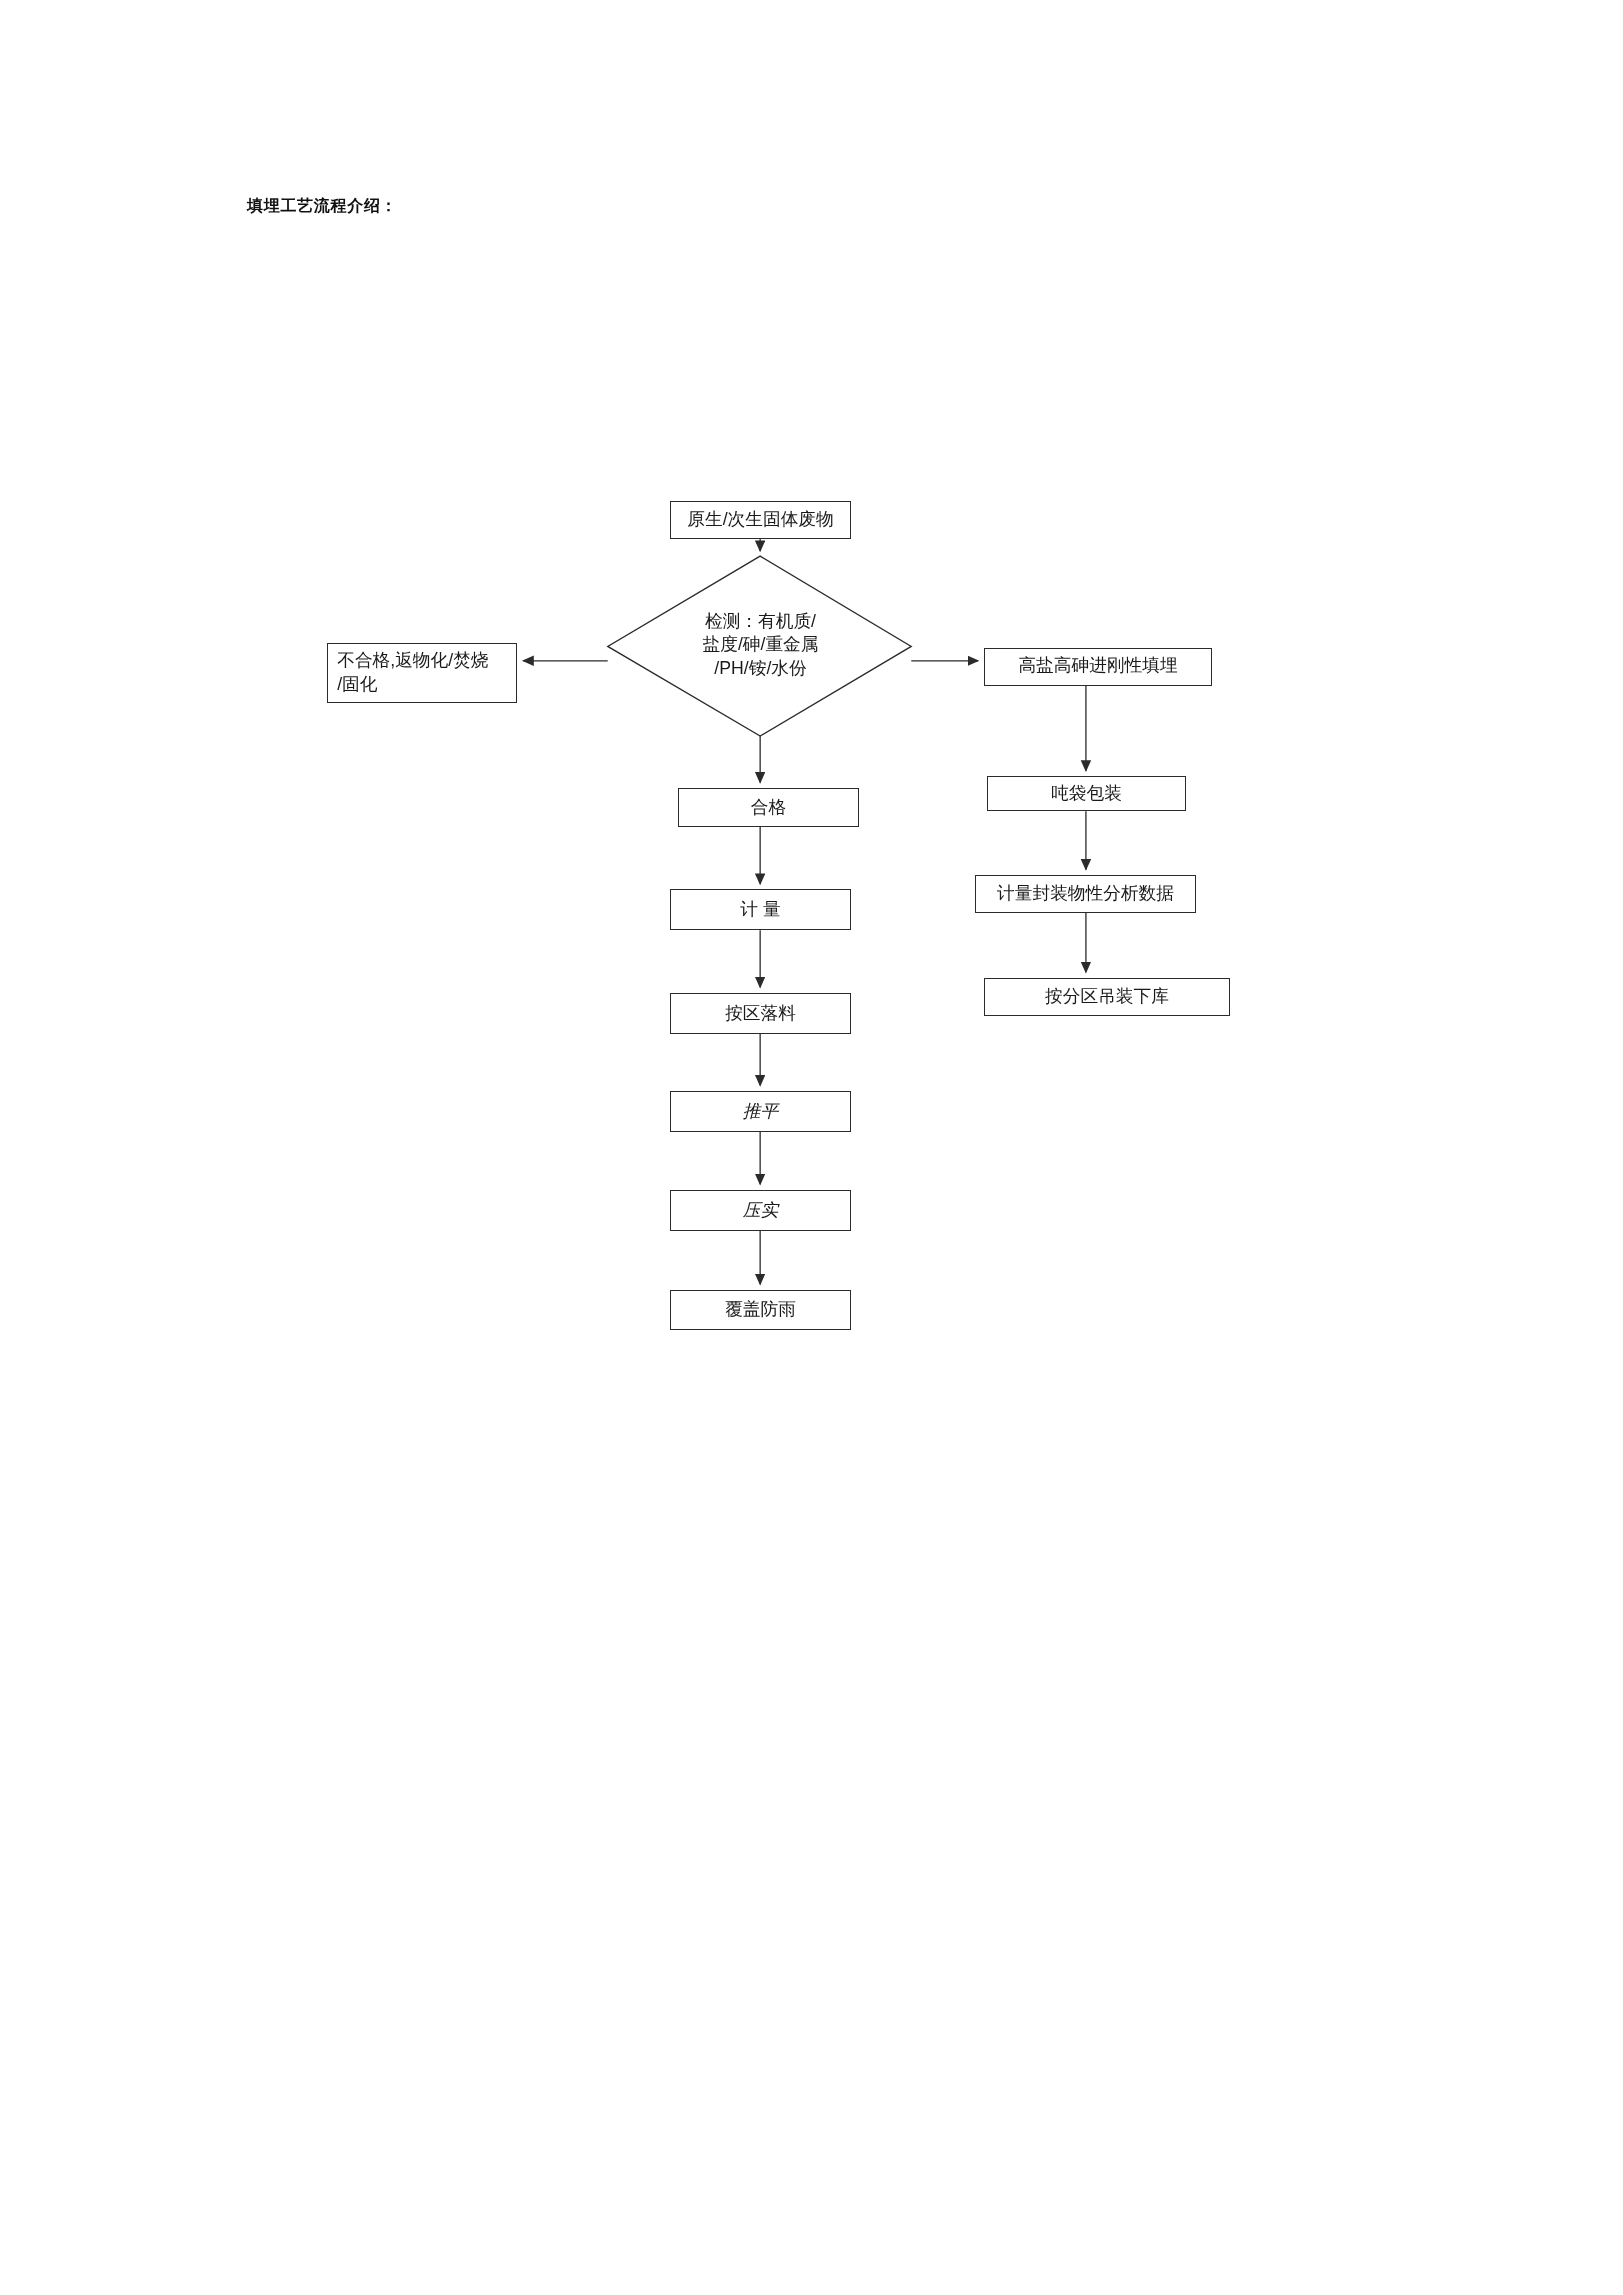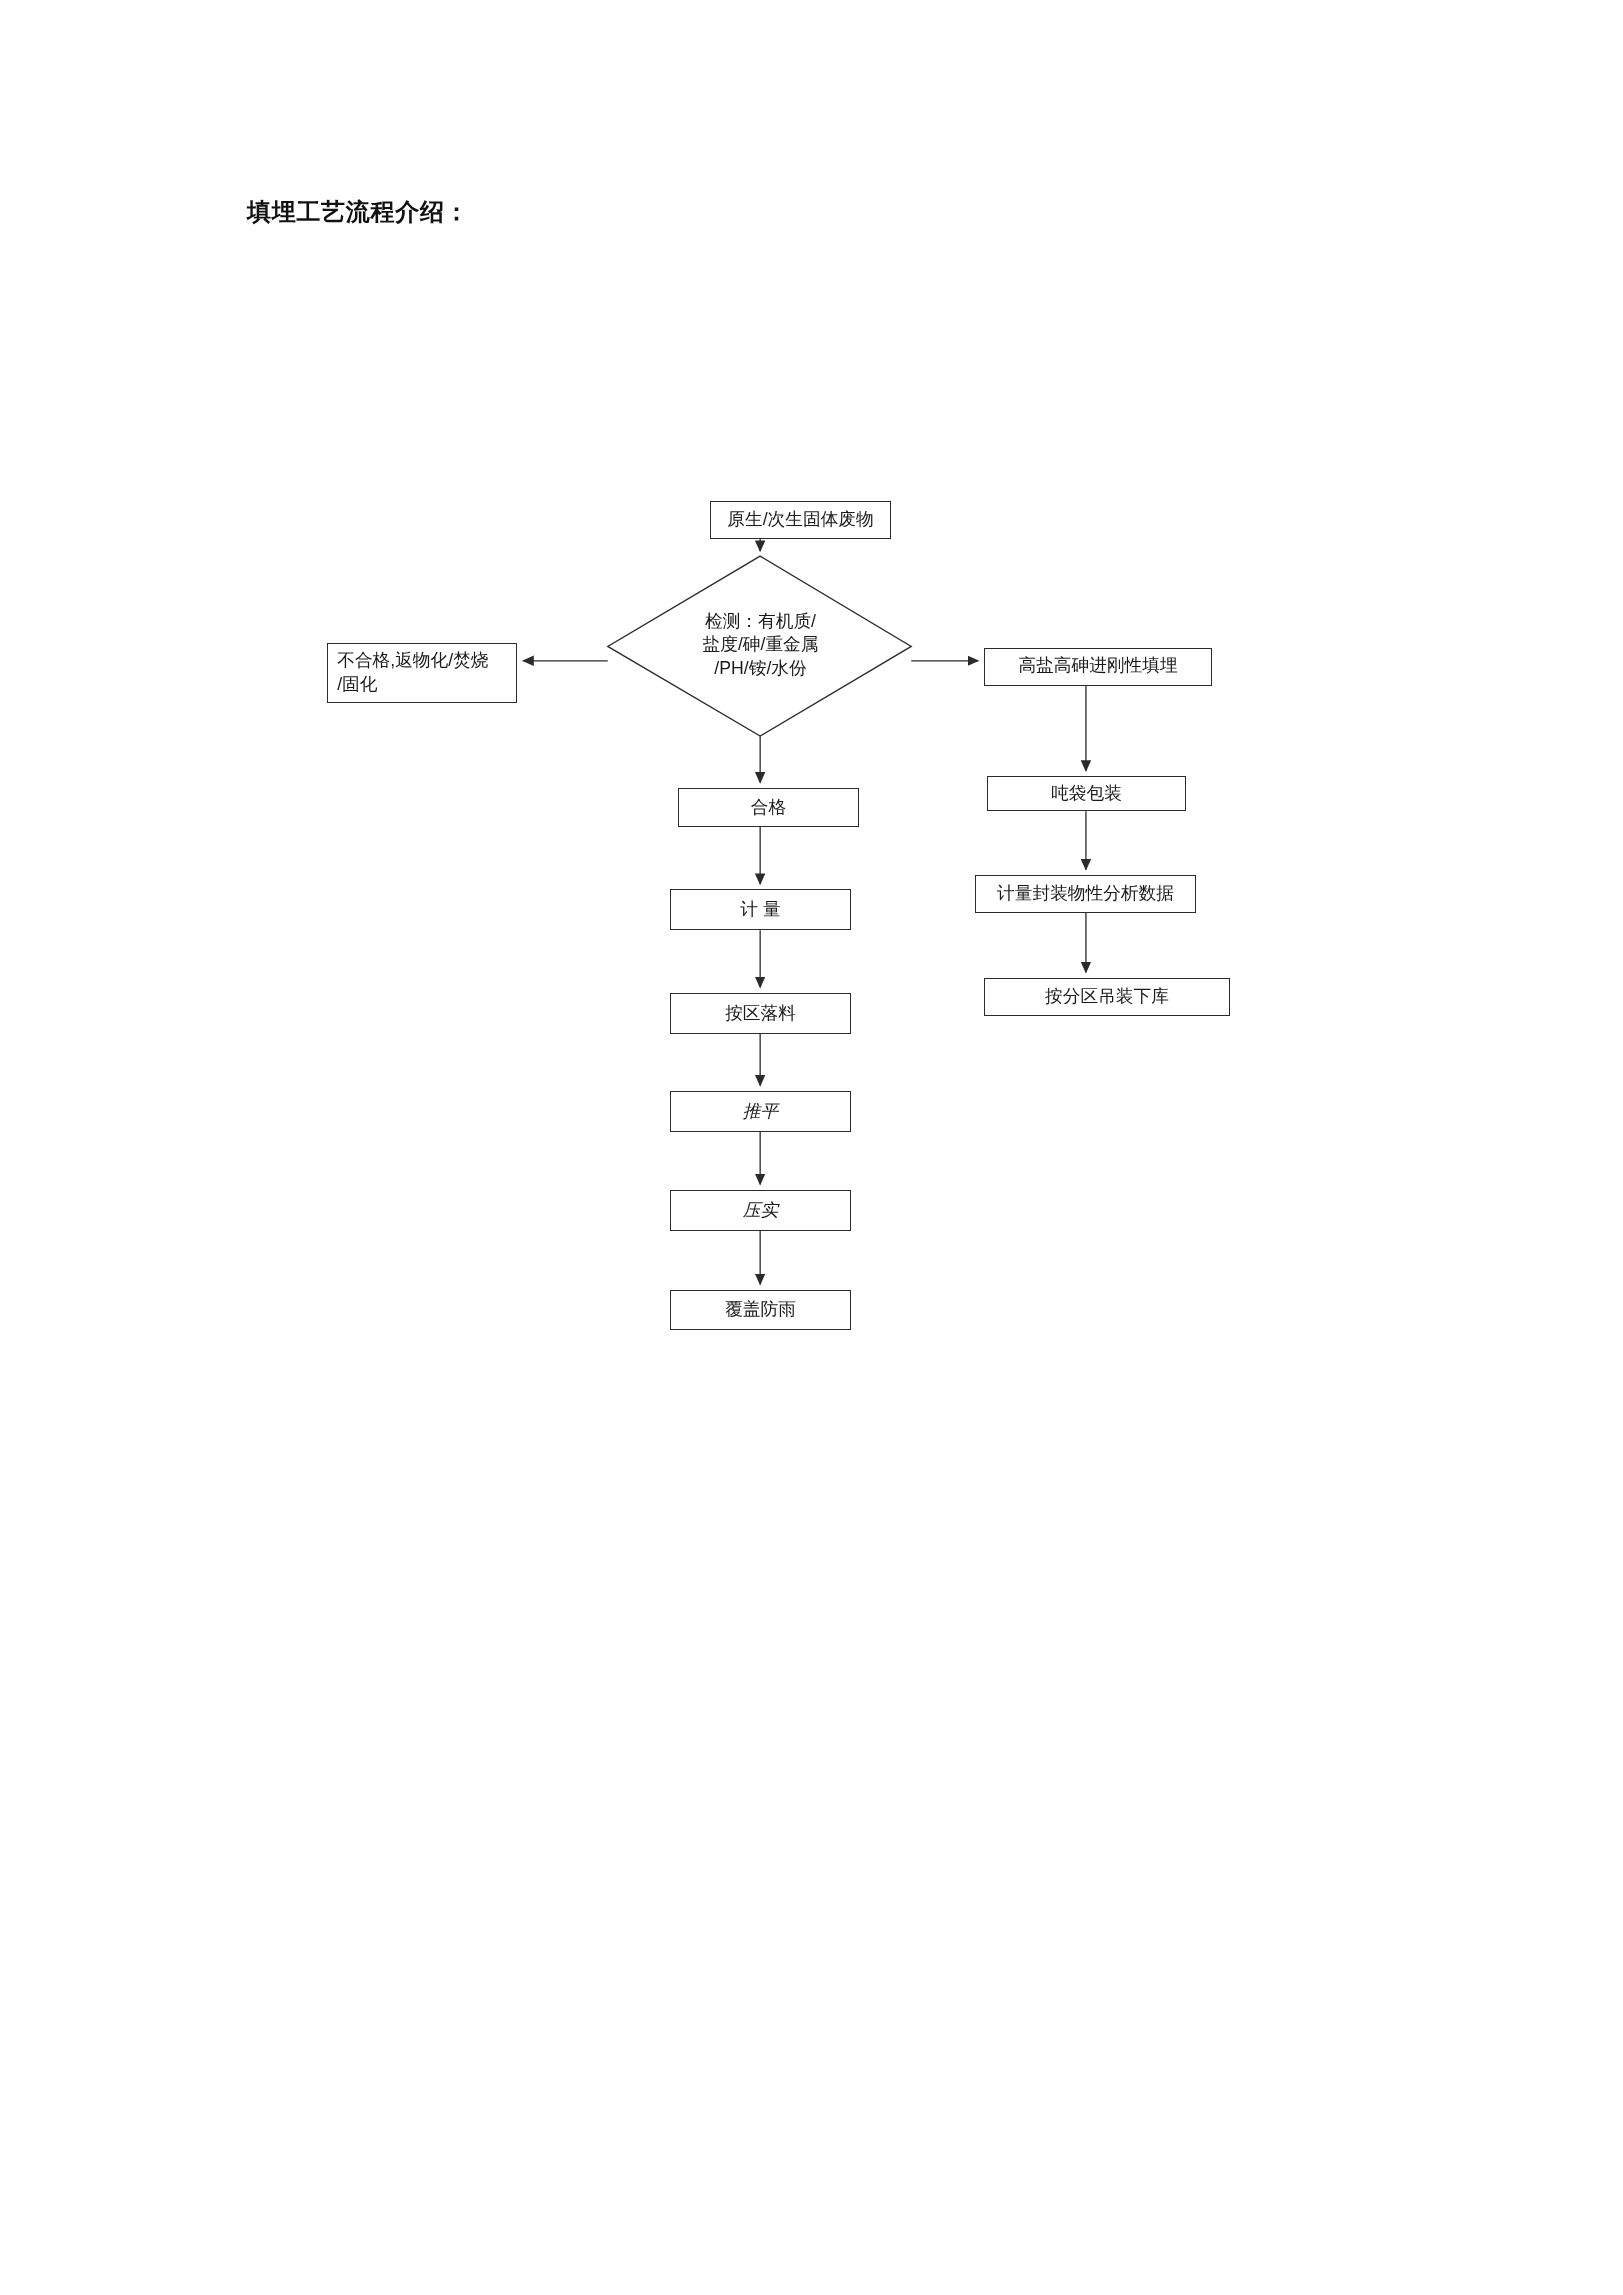--- a/index.html
+++ b/index.html
@@ -13,21 +13,21 @@
     height: 2295px;
     background: #ffffff;
     font-family: "Liberation Sans", sans-serif;
     color: #1a1a1a;
     overflow: hidden;
   }
   .doc-title {
     position: absolute;
     left: 247px;
     top: 196px;
-    font-size: 24px;
+    font-size: 16px;
     font-weight: bold;
     letter-spacing: 0.7px;
     color: #111;
   }
   .flow-svg {
     position: absolute;
     left: 0;
     top: 0;
     width: 1623px;
     height: 2295px;
@@ -51,21 +51,21 @@
     border: none;
     background: transparent;
   }
   .node.left-align {
     justify-content: flex-start;
     text-align: left;
     padding-left: 9.2px;
     padding-right: 6.5px;
   }
   
-  .n-start   { left: 670px; top: 501px;  width: 181px; height: 38px; margin-left: 40px; }
+  .n-start   { left: 670px; top: 501px;  width: 181px; height: 38px; }
   .n-reject  { left: 327px;  top: 643px;  width: 190px; height: 60px; }
   .n-rigid   { left: 984px; top: 648px;  width: 228px; height: 38px; font-family: Liberation Mono, monospace; }
   .n-pass    { left: 678px; top: 788px; width: 181px; height: 39px; }
   .n-weigh   { left: 670px; top: 889px; width: 181px; height: 41px; }
   .n-drop    { left: 670px; top: 993px; width: 181px; height: 41px; }
   .n-level   { left: 670px; top: 1091px; width: 181px; height: 41px; font-style: italic; }
   .n-compact { left: 670px; top: 1190px; width: 181px; height: 41px; font-style: italic; }
   .n-cover   { left: 670px; top: 1290px; width: 181px; height: 40px; }
   
   .n-bag     { left: 987px; top: 776px; width: 199px; height: 35px; }

